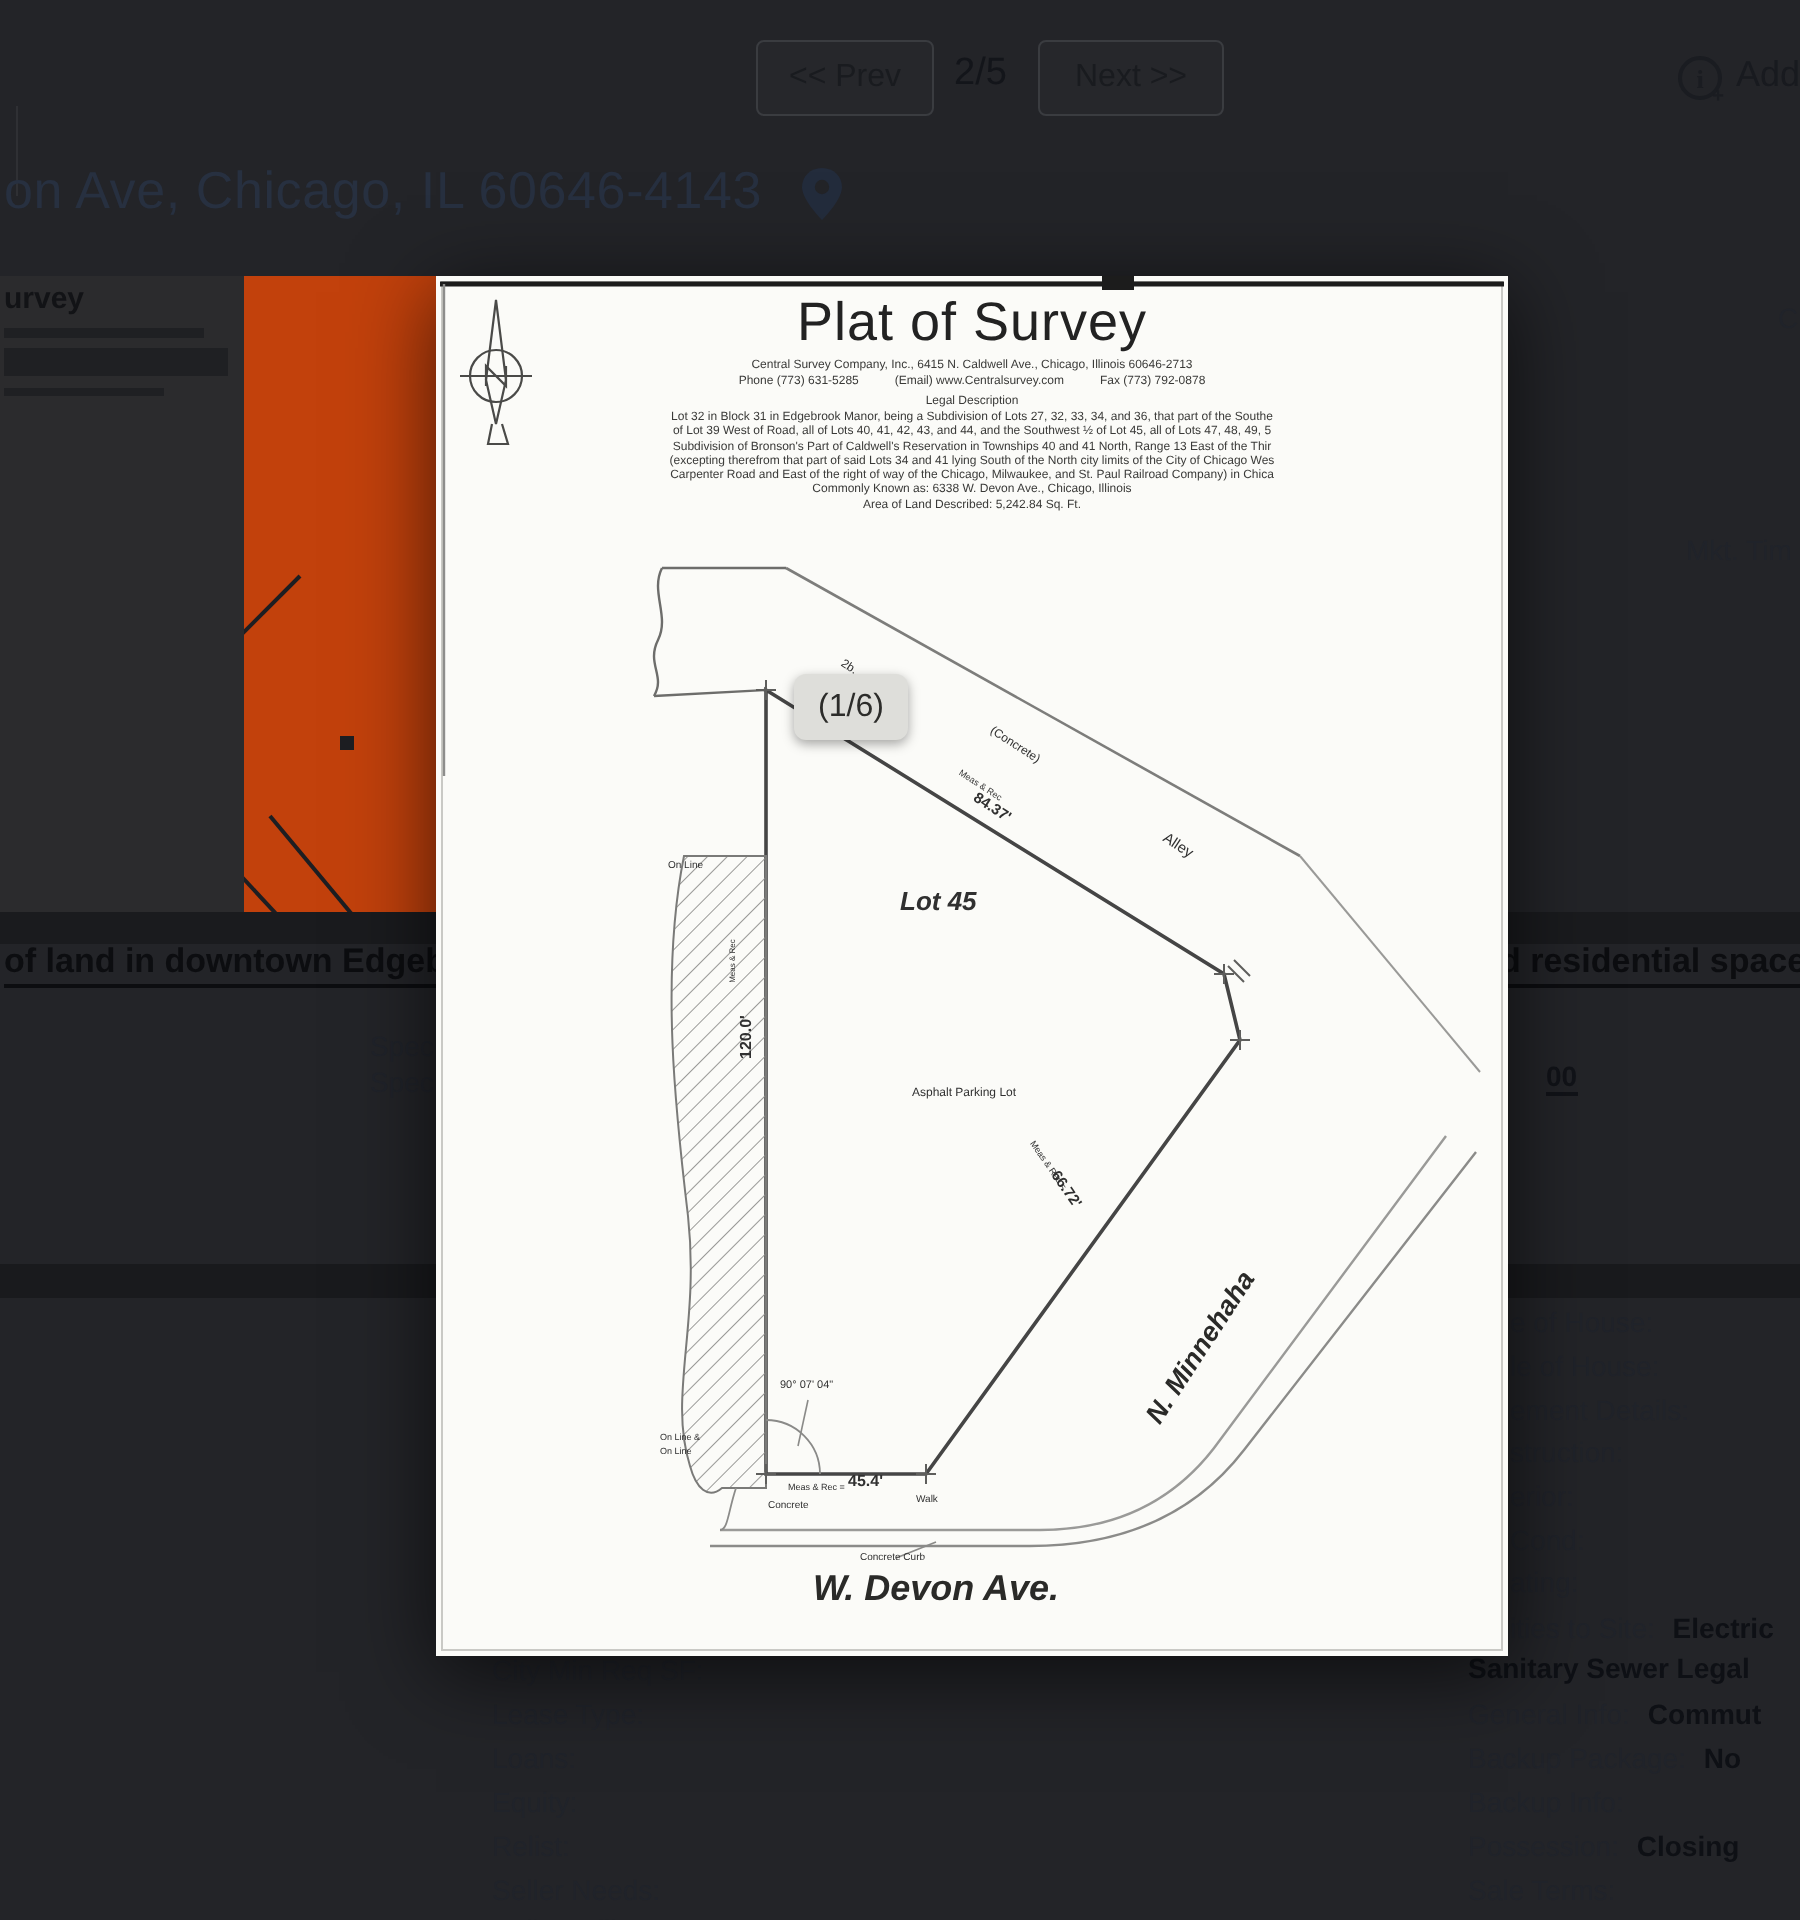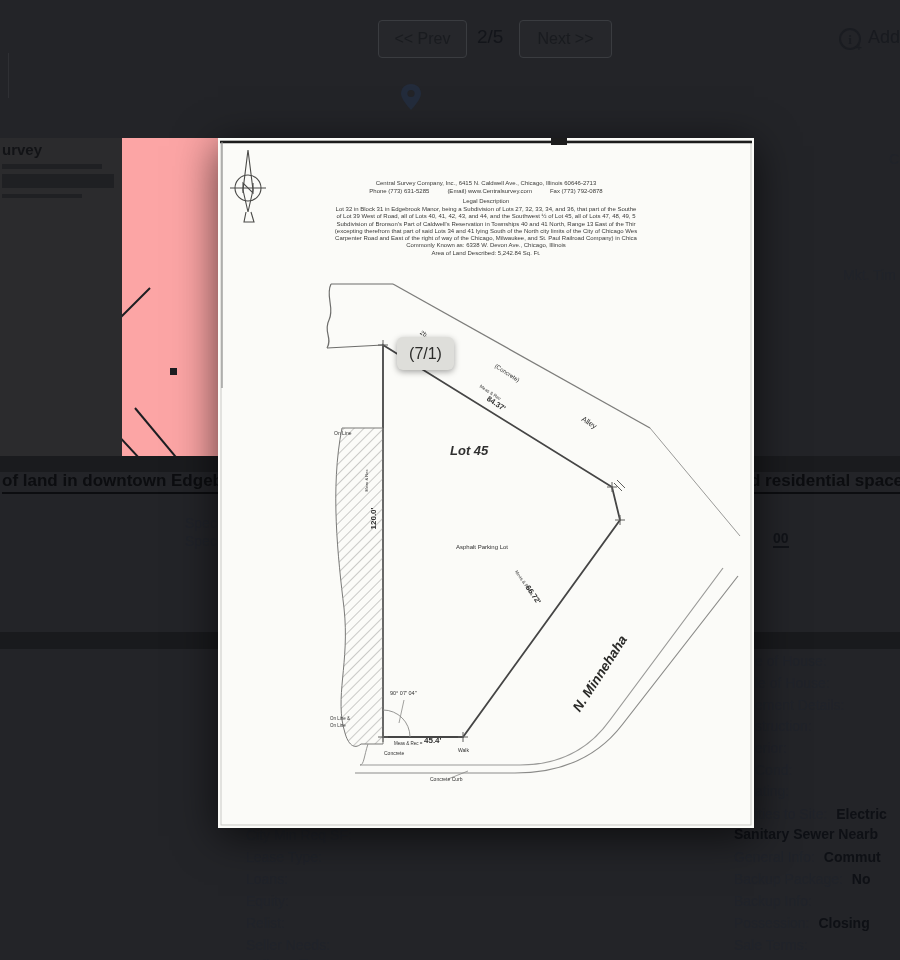--- a/index.html
+++ b/index.html
@@ -6,21 +6,21 @@
   #stage{position:relative;width:900px;height:960px;overflow:hidden;
          font-family:"Liberation Sans",sans-serif;background:#232428;}
   .abs{position:absolute;white-space:nowrap;}
   
   .navbtn{position:absolute;top:20px;height:38px;border:1px solid #3a3c40;border-radius:4px;
           background:#26272b;color:#191b1f;font-size:16px;display:flex;align-items:center;
           justify-content:center;box-sizing:border-box;}
   .counter{position:absolute;top:26px;color:#13151a;font-size:19px;}
   .addlbl{position:absolute;top:27px;color:#181a1f;font-size:18px;}
   .addr{position:absolute;top:80px;left:2px;color:#273040;font-size:26px;letter-spacing:.3px;}
-  .thumb{position:absolute;left:0;top:138px;width:252px;height:318px;background:#fca5a5;overflow:hidden;}
+  .thumb{position:absolute;left:0;top:138px;width:252px;height:318px;background:#c2410c;overflow:hidden;}
   .thumb-inner{position:absolute;left:0;top:0;width:122px;height:318px;background:#2b2b2d;}
   .thumb-title{position:absolute;left:2px;top:3px;color:#121316;font-weight:bold;font-size:15px;}
   .tbar{position:absolute;background:#1f2023;height:5px;}
   .band{position:absolute;left:0;width:900px;}
   .headline{position:absolute;top:471px;color:#0c0d10;font-size:17px;font-weight:bold;
             border-bottom:2px solid #0c0d10;padding-bottom:1px;white-space:nowrap;}
   .speclbl{position:absolute;left:185px;color:#20232a;font-size:14px;}
   .pricefrag{position:absolute;left:773px;top:530px;color:#111318;font-size:14px;font-weight:bold;
              border-bottom:2px solid #111318;}
   .frag{position:absolute;color:#20232a;font-size:14px;white-space:nowrap;}
@@ -51,20 +51,21 @@
   <div class="counter" style="left:477px;">2/5</div>
   <div class="navbtn" style="left:519px;width:93px;">Next &gt;&gt;</div>
 
   <svg class="abs" style="left:838px;top:27px;" width="26" height="26" viewBox="0 0 26 26">
     <circle cx="12" cy="12" r="10" fill="none" stroke="#1a1c21" stroke-width="2"></circle>
     <text x="12" y="17" font-size="13" font-weight="bold" fill="#1a1c21" text-anchor="middle" font-family="Liberation Serif,serif">i</text>
     <text x="21" y="24" font-size="10" font-weight="bold" fill="#1a1c21" text-anchor="middle">+</text>
   </svg>
   <div class="addlbl" style="left:868px;">Add</div>
 
+  <div class="addr">on Ave, Chicago, IL 60646-4143</div>
   <svg class="abs" style="left:400px;top:83px;" width="22" height="28" viewBox="0 0 22 28">
     <path d="M11 1 C5 1 1 5.4 1 10.6 C1 17 11 27 11 27 C11 27 21 17 21 10.6 C21 5.4 17 1 11 1 Z" fill="#232c3c"></path>
     <circle cx="11" cy="10.5" r="3.6" fill="#232428"></circle>
   </svg>
 
   <div class="thumb">
     <div class="thumb-inner"></div>
     <div class="thumb-title">urvey</div>
     <div class="tbar" style="left:2px;top:26px;width:100px;"></div>
     <div class="tbar" style="left:2px;top:36px;width:112px;height:14px;"></div>
@@ -101,21 +102,21 @@
   <div class="frag" style="left:755px;top:718px;">struction:</div>
   <div class="frag" style="left:755px;top:740px;">erior:</div>
   <div class="frag" style="left:755px;top:762px;">Cond:</div>
   <div class="frag" style="left:755px;top:783px;">ating:</div>
 
   <div class="frag" style="left:755px;top:806px;">
     <span>ities to Site:</span>
     <b style="margin-left:5px;">Electric</b>
   </div>
   <div class="frag" style="left:734px;top:826px;">
-    <b>Sanitary Sewer Nearb</b>
+    <b>Sanitary Sewer Legal</b>
   </div>
   <div class="frag" style="left:734px;top:849px;">
     <span>General Info:</span>
     <b style="margin-left:5px;">Commut</b>
   </div>
   <div class="frag" style="left:734px;top:871px;">
     <span>Backup Package:</span>
     <b style="margin-left:5px;">No</b>
   </div>
   <div class="frag" style="left:734px;top:893px;">Backup Info:</div>
@@ -179,20 +180,21 @@
         <path d="M160 599 H170 M165 594 V604"></path>
         <path d="M399 342 L407 350 M396 345 L404 353"></path>
       </g>
 
       <path d="M142 627 L302 627 Q360 627 392 582 L505 430" fill="none" stroke="#9a9a98" stroke-width="1.2"></path>
       <path d="M137 635 L297 635 Q367 635 404 587 L520 438" fill="none" stroke="#8b8b89" stroke-width="1.2"></path>
       <path d="M150 606 C146 618 146 627 142 627" fill="none" stroke="#8b8b89" stroke-width="0.9"></path>
       <path d="M230 641 L250 633" stroke="#8b8b89" stroke-width="0.8"></path>
     </svg>
 
+    <div class="dtitle">Plat of Survey</div>
     <div class="tiny tinyc" style="top:42px;">Central Survey Company, Inc., 6415 N. Caldwell Ave., Chicago, Illinois 60646-2713</div>
     <div class="tiny tinyc contact" style="top:50px;">
       <span>Phone (773) 631-5285</span>
       <span>(Email) www.Centralsurvey.com</span>
       <span>Fax (773) 792-0878</span>
     </div>
     <div class="tiny tinyc" style="top:60px;">Legal Description</div>
     <div class="legal" style="top:68px;">
       <div>Lot 32 in Block 31 in Edgebrook Manor, being a Subdivision of Lots 27, 32, 33, 34, and 36, that part of the Southe</div>
       <div>of Lot 39 West of Road, all of Lots 40, 41, 42, 43, and 44, and the Southwest ½ of Lot 45, all of Lots 47, 48, 49, 5</div>
@@ -216,18 +218,19 @@
     <div class="dlab" style="left:292px;top:442px;font-size:4.5px;transform:rotate(55deg);">Meas &amp; Rec =</div>
     <div class="dlab" style="left:305px;top:452px;font-size:7.5px;font-weight:bold;transform:rotate(55deg);">66.72'</div>
     <div class="dlab" style="left:172px;top:552px;font-size:5.5px;">90° 07' 04"</div>
     <div class="dlab" style="left:112px;top:578px;font-size:4.5px;">On Line &amp;</div>
     <div class="dlab" style="left:112px;top:585px;font-size:4.5px;">On Line</div>
     <div class="dlab" style="left:176px;top:603px;font-size:4.5px;">Meas &amp; Rec =</div>
     <div class="dlab" style="left:206px;top:598px;font-size:8px;font-weight:bold;">45.4'</div>
     <div class="dlab" style="left:166px;top:612px;font-size:5px;">Concrete</div>
     <div class="dlab" style="left:240px;top:609px;font-size:5px;">Walk</div>
     <div class="dlab" style="left:212px;top:638px;font-size:5px;">Concrete Curb</div>
+    <div class="dlab" style="left:140px;top:646px;width:220px;text-align:center;font-size:18px;font-weight:bold;font-style:italic;color:#2a2a28;">W. Devon Ave.</div>
     <div class="dlab" style="left:322px;top:528px;width:120px;text-align:center;font-size:13.5px;font-weight:bold;font-style:italic;color:#2a2a28;transform:rotate(-57deg);">N. Minnehaha</div>
   </div>
 
-  <div class="badge">(7/1)</div>
+  <div class="badge">(1/6)</div>
 
 </div>
 
 </body></html>

